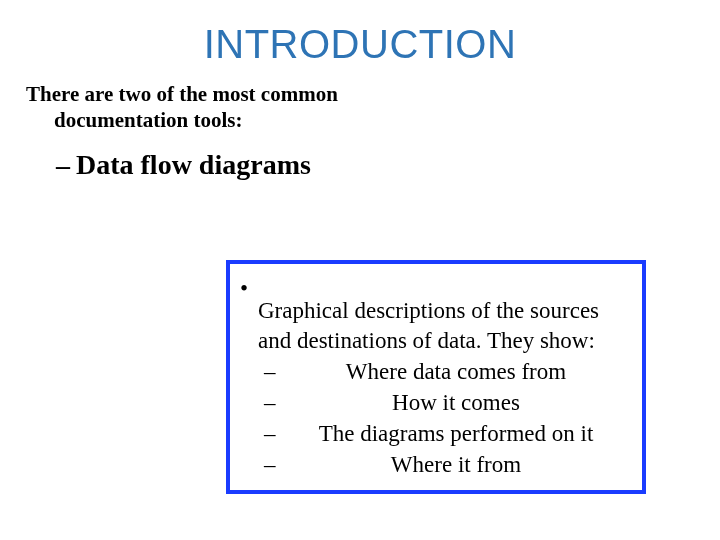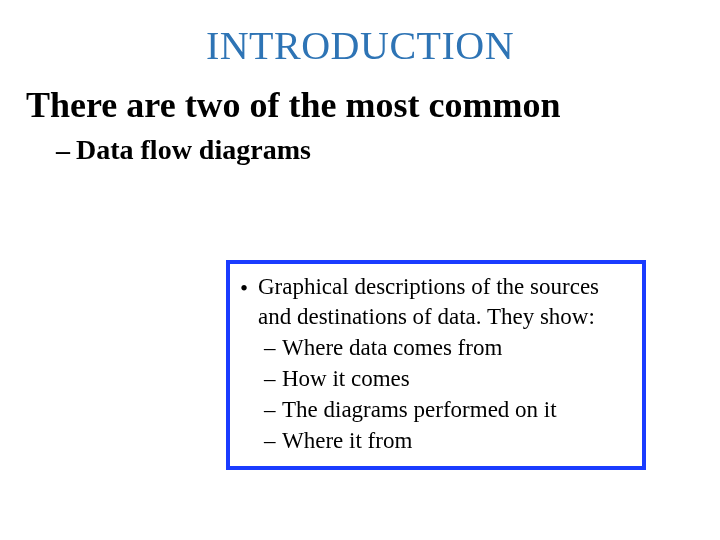--- a/index.html
+++ b/index.html
@@ -12,33 +12,33 @@
     font-family: "Times New Roman", Times, serif;
     color: #000;
   }
   .slide {
     width: 720px;
     height: 540px;
     padding: 22px 22px 22px 22px;
     position: relative;
   }
   .title {
-    font-family: Liberation Serif, serif;
+    font-family: Liberation Sans, sans-serif;
     font-size: 40px;
     color: #2e74b5;
     text-align: center;
     font-weight: 400;
     letter-spacing: 0.5px;
     margin: 0 0 14px 0;
   }
   .intro {
-    font-size: 36px;
+    font-size: 21px;
     font-weight: bold;
     line-height: 1.25;
-    margin: 4px 0 4px 0;
+    margin: 4px 0 13px 0;
     padding-left: 4px;
   }
   .intro-line2 {
     padding-left: 28px;
   }
   .sub-dash {
     font-size: 28px;
     font-weight: bold;
     line-height: 1.3;
     margin: 2px 0 4px 34px;
@@ -65,46 +65,49 @@
   }
   .bullet-dot {
     display: inline-block;
     width: 18px;
     flex: 0 0 18px;
     text-align: left;
     margin-top: 2px;
   }
   .bullet-text {
     flex: 1;
+    margin-top: 24px;
   }
   .subdash-row {
     display: flex;
     align-items: flex-start;
     font-size: 23px;
     line-height: 1.35;
     margin-left: 24px;
   }
   .subdash-mark {
     display: inline-block;
     width: 18px;
     flex: 0 0 18px;
   }
   .subdash-text {
     flex: 1;
+    text-align: center;
   }
 </style>
 </head>
 <body>
 
 <div class="slide">
 
   <h1 class="title">INTRODUCTION</h1>
 
   <div class="intro">
     <div>There are two of the most common</div>
+    <div class="intro-line2">documentation tools:</div>
   </div>
 
   <div class="sub-dash">
     <span class="dash">–</span><span>Data flow diagrams</span>
   </div>
 
   <div class="callout">
     <div class="bullet-row">
       <span class="bullet-dot">•</span>
       <span class="bullet-text">Graphical descriptions of the sources and destinations of data. They show:</span>

